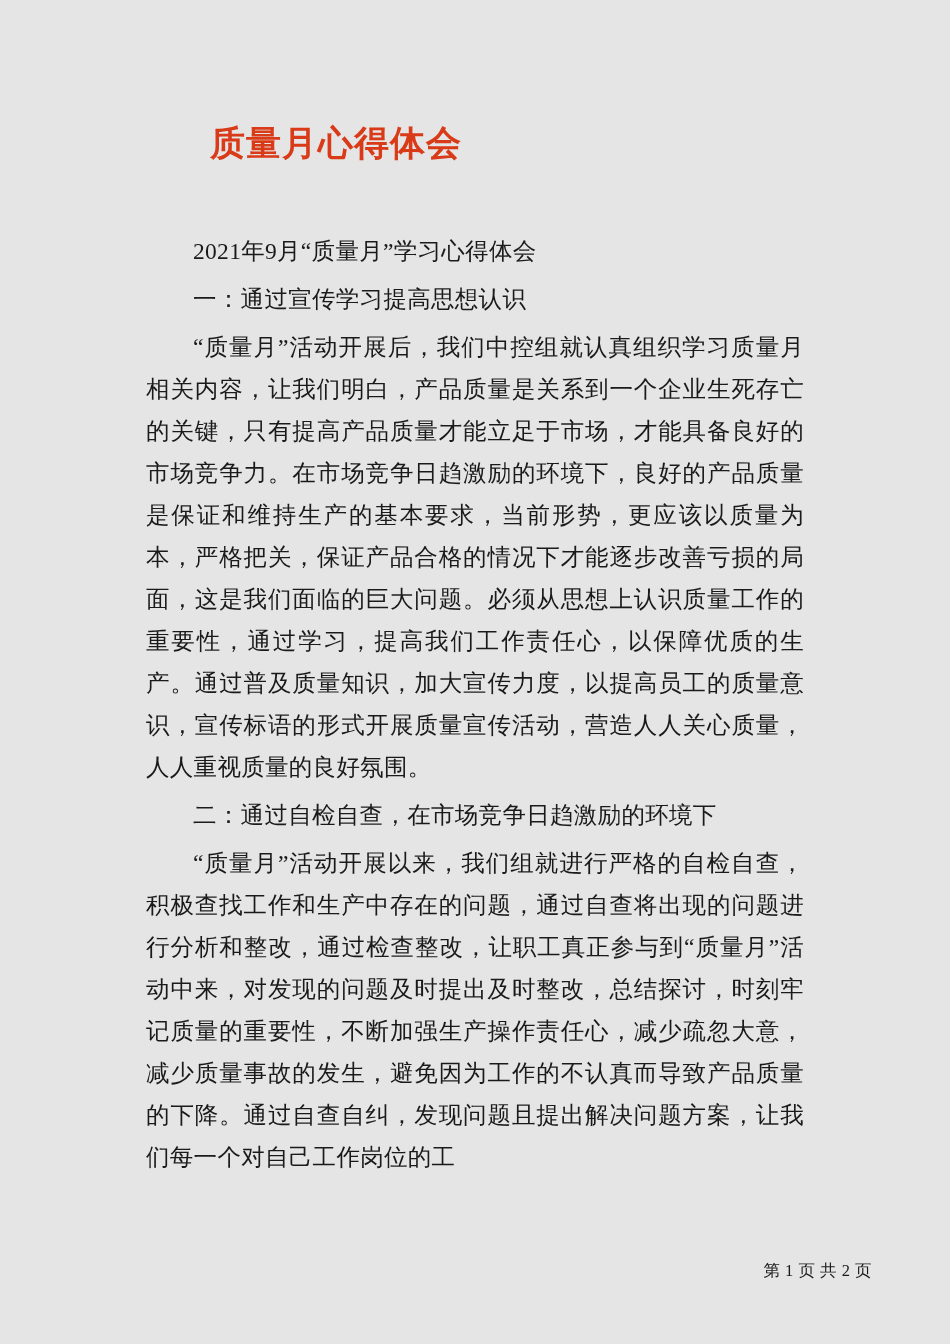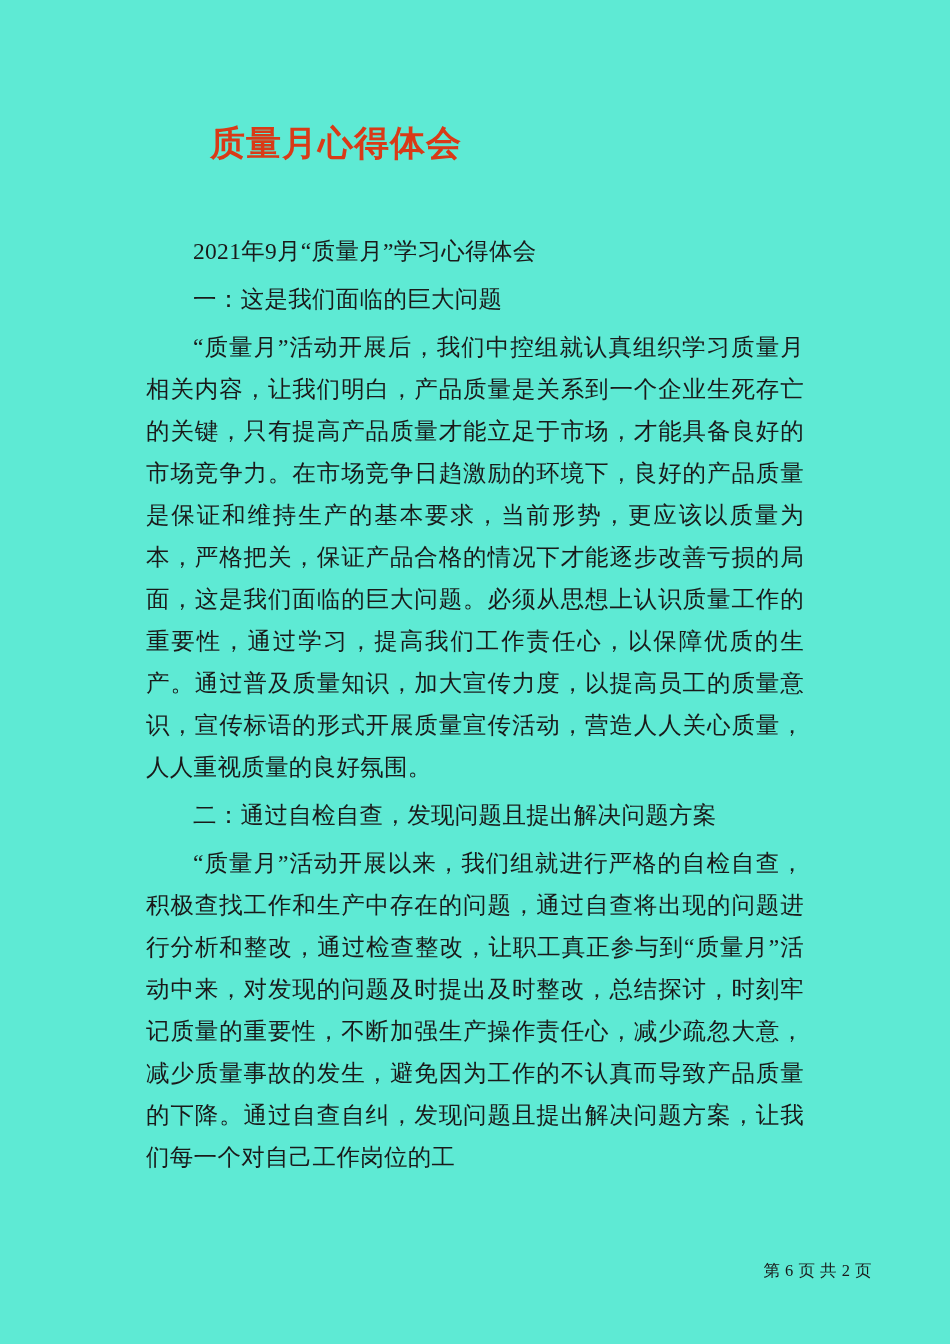--- a/index.html
+++ b/index.html
@@ -14,21 +14,21 @@
     color: #000000;
     position: relative;
     overflow: hidden;
   }
   .page {
     width: 950px;
     height: 1344px;
     box-sizing: border-box;
     padding: 0;
     position: relative;
-    background: #5eead4;
+    background: #e5e5e5;
   }
   .doc-title {
     color: #d93a17;
     font-family: "Liberation Sans", "DejaVu Sans", sans-serif;
     font-weight: bold;
     font-size: 35px;
     letter-spacing: 1px;
     text-align: left;
     margin: 0;
     padding: 122px 0 0 210px;
@@ -60,21 +60,21 @@
 </style>
 </head>
 <body>
 
 <div class="page">
 
   <h1 class="doc-title">质量月心得体会</h1>
 
   <div class="body-text">
     <p>2021年9月“质量月”学习心得体会</p>
-    <p>一：这是我们面临的巨大问题</p>
+    <p>一：通过宣传学习提高思想认识</p>
     <p>“质量月”活动开展后，我们中控组就认真组织学习质量月相关内容，让我们明白，产品质量是关系到一个企业生死存亡的关键，只有提高产品质量才能立足于市场，才能具备良好的市场竞争力。在市场竞争日趋激励的环境下，良好的产品质量是保证和维持生产的基本要求，当前形势，更应该以质量为本，严格把关，保证产品合格的情况下才能逐步改善亏损的局面，这是我们面临的巨大问题。必须从思想上认识质量工作的重要性，通过学习，提高我们工作责任心，以保障优质的生产。通过普及质量知识，加大宣传力度，以提高员工的质量意识，宣传标语的形式开展质量宣传活动，营造人人关心质量，人人重视质量的良好氛围。</p>
-    <p>二：通过自检自查，发现问题且提出解决问题方案</p>
+    <p>二：通过自检自查，在市场竞争日趋激励的环境下</p>
     <p>“质量月”活动开展以来，我们组就进行严格的自检自查，积极查找工作和生产中存在的问题，通过自查将出现的问题进行分析和整改，通过检查整改，让职工真正参与到“质量月”活动中来，对发现的问题及时提出及时整改，总结探讨，时刻牢记质量的重要性，不断加强生产操作责任心，减少疏忽大意，减少质量事故的发生，避免因为工作的不认真而导致产品质量的下降。通过自查自纠，发现问题且提出解决问题方案，让我们每一个对自己工作岗位的工</p>
   </div>
 
-  <div class="footer">第 6 页 共 2 页</div>
+  <div class="footer">第 1 页 共 2 页</div>
 
 </div>
 
 </body></html>

